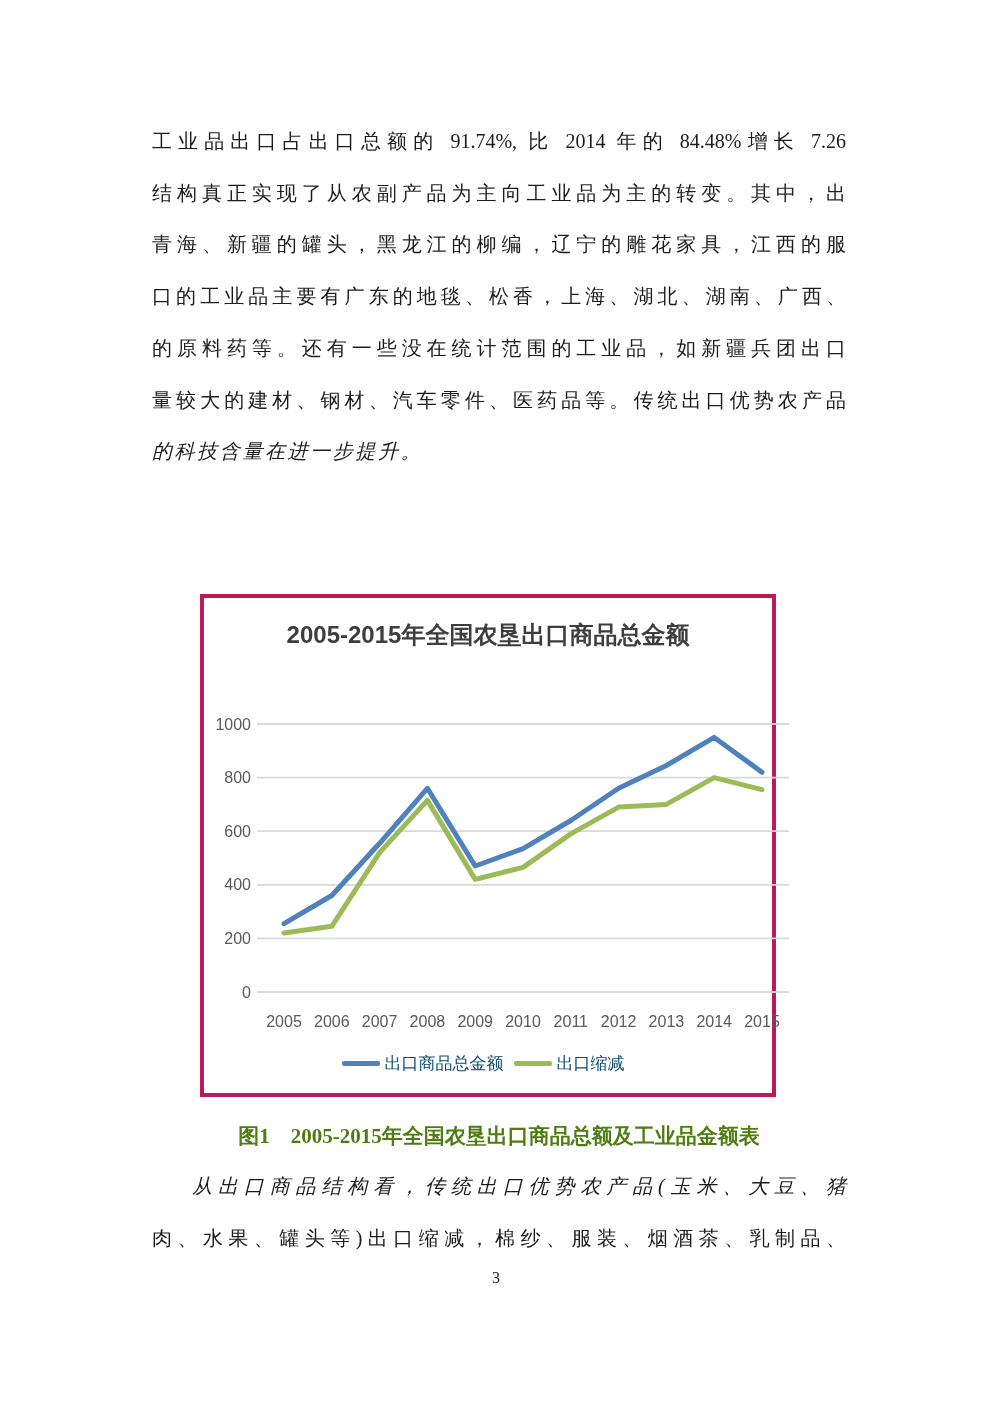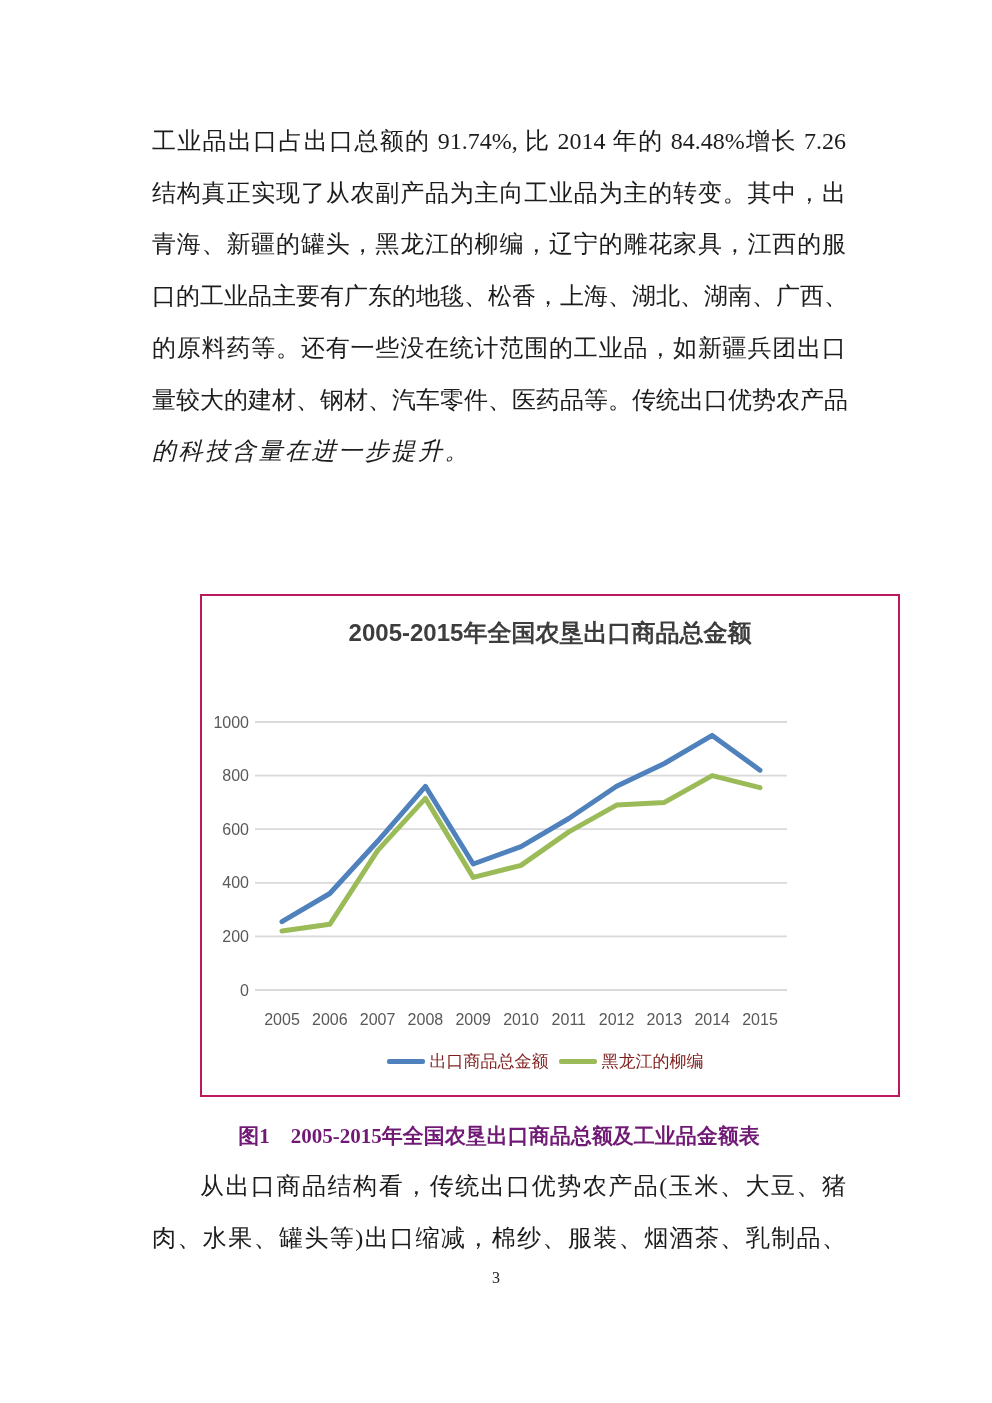--- a/index.html
+++ b/index.html
@@ -11,40 +11,40 @@
     background:#ffffff;
     font-family:"Liberation Serif","DejaVu Serif",serif;
     color:#1c1c1c;
     overflow:hidden;
   }
   
   .para { position:absolute; left:152px; width:694px; }
   .para1 { top:116px; }
   .para2 { top:1161px; }
   .p-line {
-    font-size:24px;
+    font-size:20px;
     line-height:51.7px;
     text-align:justify;
     text-align-last:justify;
     white-space:nowrap;
   }
   .p-line.last {
     text-align-last:left;
     letter-spacing:2.6px;
     font-style:italic;
   }
-  .p-line.indent { text-indent:2em; }
+  .p-line.indent { text-indent:2em;font-style:italic; }
 
   
   .chart-box {
     position:absolute;
     left:200px; top:594px;
-    width:700px; height:503px;
+    width:576px; height:503px;
     background:#ffffff;
-    border:2px solid #be185d;
+    border:4px solid #be185d;
   }
   .chart-title {
     position:absolute; top:20px; left:0; right:0;
     text-align:center;
     font-family:"Liberation Sans","DejaVu Sans",sans-serif;
     font-weight:bold;
     font-size:24px;
     line-height:34px;
     color:#3d3d3d;
   }
@@ -54,33 +54,33 @@
     font-family:"Liberation Sans","DejaVu Sans",sans-serif;
     font-size:16px;
     fill:#595959;
   }
   .ytick { text-anchor:end; }
   .xtick { text-anchor:middle; }
   .legend {
     position:absolute; top:450px; left:0; right:0; height:30px;
     display:flex; align-items:center; justify-content:center;
     font-family:"Liberation Sans","DejaVu Sans",sans-serif;
-    font-size:17px; color:#7f1d1d;
+    font-size:17px; color:#0c4a6e;
   }
   .swatch { display:inline-block; width:38px; height:5px; border-radius:2px; }
   .legend-label { margin:0 10px 0 5px; }
 
   
   .caption {
     position:absolute; left:152px; top:1111px; width:694px;
     font-size:21px; font-weight:bold;
     line-height:51.7px;
     text-align:center;
     white-space:pre-wrap;
-    color:#701a75;
+    color:#4d7c0f;
   }
   
   .page-number {
     position:absolute; left:0; right:0; top:1258px;
     text-align:center;
     font-size:16px; line-height:40px; color:#222;
   }
 </style>
 </head>
 <body>
@@ -125,21 +125,21 @@
         <text x="462.4" y="429" class="xtick">2013</text>
         <text x="510.2" y="429" class="xtick">2014</text>
         <text x="558.0" y="429" class="xtick">2015</text>
         <polyline points="80.0,325.7 127.8,297.5 175.6,245.3 223.4,190.3 271.2,268.0 319.0,250.6 366.8,222.5 414.6,190.3 462.4,167.5 510.2,139.4 558.0,174.2" fill="none" stroke="#4f81bd" stroke-width="5" stroke-linejoin="round" stroke-linecap="round"></polyline>
         <polyline points="80.0,335.0 127.8,328.3 175.6,254.6 223.4,202.4 271.2,281.4 319.0,269.4 366.8,235.9 414.6,209.1 462.4,206.4 510.2,179.6 558.0,191.7" fill="none" stroke="#9bbb59" stroke-width="5" stroke-linejoin="round" stroke-linecap="round"></polyline>
       </svg>
     <div class="legend">
       <span class="swatch" style="background: rgb(79, 129, 189);"></span>
       <span class="legend-label">出口商品总金额</span>
       <span class="swatch" style="background: rgb(155, 187, 89);"></span>
-      <span class="legend-label">黑龙江的柳编</span>
+      <span class="legend-label">出口缩减</span>
     </div>
   </figure>
 
   <div class="caption">图1　2005-2015年全国农垦出口商品总额及工业品金额表</div>
 
   <div class="para para2">
     <div class="p-line indent">从出口商品结构看，传统出口优势农产品(玉米、大豆、猪</div>
     <div class="p-line">肉、水果、罐头等)出口缩减，棉纱、服装、烟酒茶、乳制品、</div>
   </div>
 

